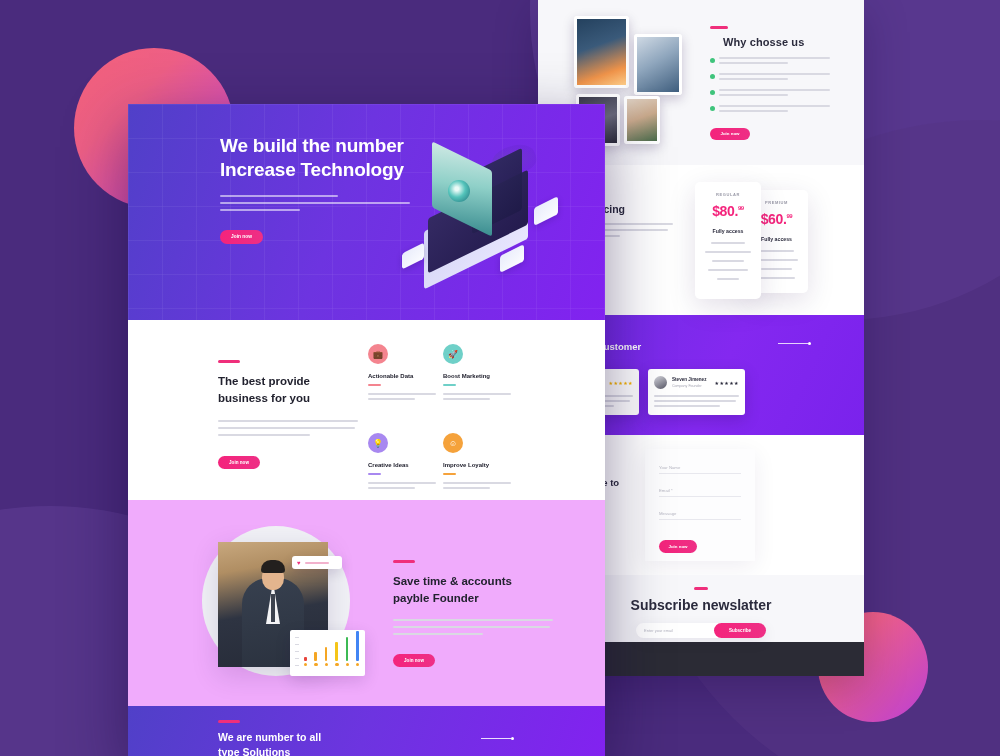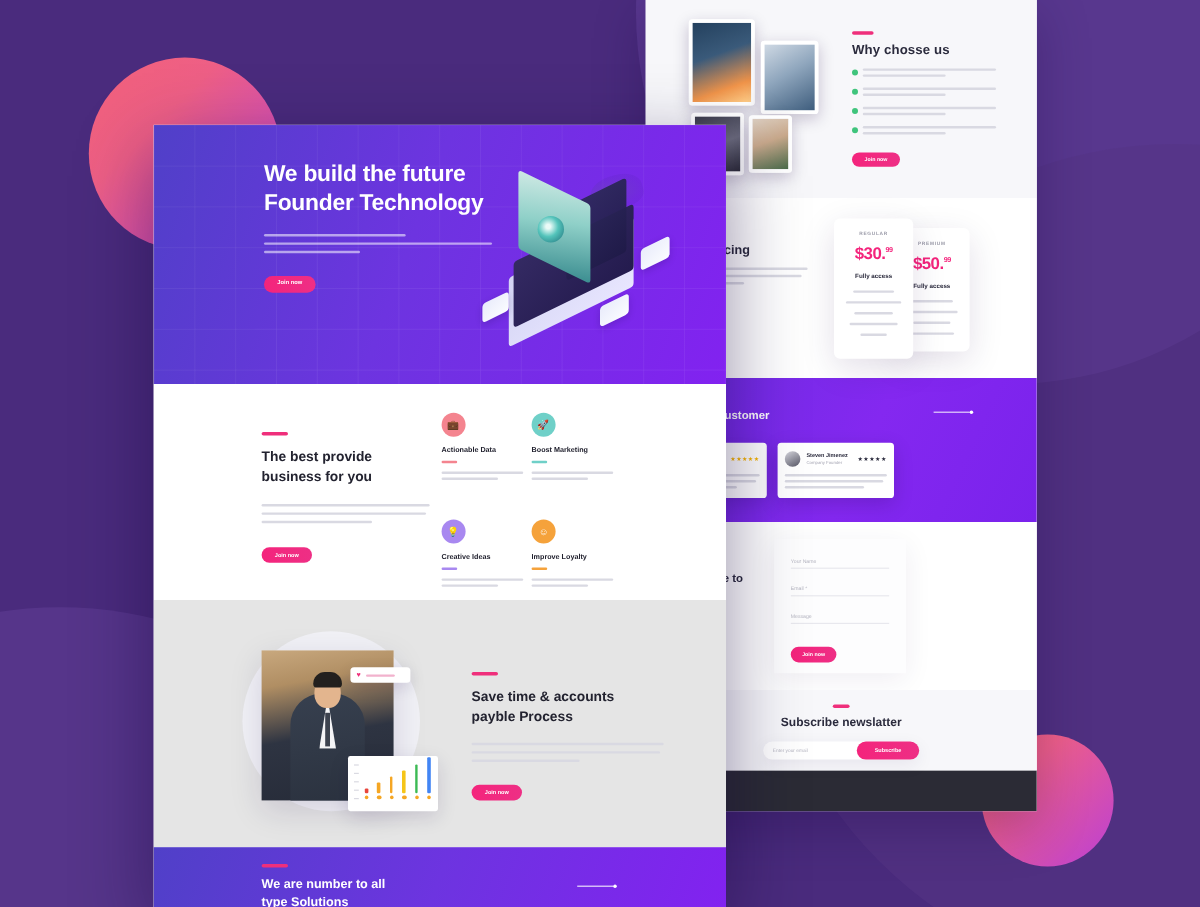--- a/index.html
+++ b/index.html
@@ -47,21 +47,21 @@
   .ph1 { left:0; top:8px; width:55px; height:72px;
          background:linear-gradient(160deg,#24415e 0%,#3a5a7a 40%,#f0944a 78%,#ffcf8a 100%); }
   .ph2 { left:60px; top:26px; width:48px; height:61px;
          background:linear-gradient(150deg,#cfd9e4 0%,#8fa6bd 45%,#3e5d7d 100%); }
   .ph3 { left:2px; top:86px; width:44px; height:52px;
          background:linear-gradient(160deg,#3b3b4a 0%,#6b6b7d 50%,#2c2c38 100%); }
   .ph4 { left:50px; top:88px; width:36px; height:48px;
          background:linear-gradient(160deg,#ded0c2 0%,#c9a98c 45%,#4a6b4a 100%); }
   .why-body { position:absolute; left:172px; top:26px; width:120px; }
   .acc-bar { width:18px; height:3px; background:#ef2f7b; border-radius:2px; margin-bottom:7px; }
-  .why-title { font-size:11px; font-weight:700; color:#2b2b3d; letter-spacing:.1px; }
+  .why-title { font-size:11px; font-weight:700; color:#2b2b3d; letter-spacing:.1px;margin-left:13px; }
   .why-list { margin-top:9px; }
   .why-li { display:flex; gap:4px; margin-bottom:7px; align-items:flex-start; }
   .tick { width:5px; height:5px; border-radius:50%; background:#3fc47c; flex:0 0 auto; margin-top:1px; }
   .ghost { background:#d9d9e2; border-radius:1px; height:2px; display:block; }
   .why-li .lines { flex:1; }
   .why-li .lines .ghost { margin-bottom:2.5px; }
   .btn-pink {
     display:inline-flex; align-items:center; justify-content:center;
     background:linear-gradient(90deg,#f4247c,#ee2f85);
     color:#fff; border-radius:20px; font-weight:700; border:none;
@@ -117,21 +117,21 @@
   .contact-sub { font-size:4.2px; color:#a0a0ae; margin-top:8px; }
   .contact-num { font-size:5.2px; font-weight:700; color:#2b2b3d; margin-top:5px; }
   .cform { position:absolute; left:107px; top:14px; width:110px; height:112px;
            background:#fdfdfe; box-shadow:0 6px 22px rgba(40,10,80,.07); padding:16px 14px; }
   .cfield { border-bottom:1px solid #e8e8ee; padding-bottom:3px; margin-bottom:14px;
             font-size:4.3px; color:#b6b6c2; }
   .cbtn { width:38px; height:13px; font-size:4.4px; margin-top:4px; }
   
   .sec-news { position:relative; height:67px; background:#f7f7fa; text-align:center; padding-top:12px; }
   .news-bar { width:14px; height:3px; background:#ef2f7b; border-radius:2px; margin:0 auto 7px; }
-  .news-h { font-size:10px; font-weight:700; color:#2b2b3d; }
+  .news-h { font-size:14px; font-weight:700; color:#2b2b3d; }
   .news-form { margin:10px auto 0; width:130px; height:15px; background:#fff; border-radius:9px;
                display:flex; align-items:center; box-shadow:0 4px 14px rgba(40,10,80,.08); padding-left:8px; }
   .news-inp { flex:1; font-size:4px; color:#b6b6c2; text-align:left; }
   .news-btn { width:52px; height:15px; font-size:4.6px; border-radius:9px; }
   .sec-footer { height:34px; background:#2b2b35; }
   
   .panel-left {
     position:absolute; left:128px; top:104px; width:477px; height:652px;
     background:#fff; overflow:hidden;
     box-shadow:0 22px 60px rgba(18,4,56,.45);
@@ -190,21 +190,21 @@
   .card-ic { width:20px; height:20px; border-radius:50%; display:flex;
              align-items:center; justify-content:center; font-size:8px; color:#fff; }
   .ic-a { background:#f4848f; } .ic-b { background:#6fd0c8; }
   .ic-c { background:#a888f0; } .ic-d { background:#f5a23b; }
   .card-t { font-size:6px; font-weight:700; color:#22222f; margin-top:9px; }
   .card-u { width:13px; height:2px; border-radius:2px; margin-top:5px; }
   .u-a{background:#f4848f;} .u-b{background:#6fd0c8;} .u-c{background:#a888f0;} .u-d{background:#f5a23b;}
   .card-l { margin-top:7px; }
   .card-l .ghost { margin-bottom:3px; }
   
-  .sec-save { position:relative; height:206px; background:#e5e5e5; }
+  .sec-save { position:relative; height:206px; background:#f0abfc; }
   .save-photo { position:absolute; left:90px; top:42px; width:110px; height:125px;
     background:linear-gradient(170deg,#c8a87e 0%,#b08e63 22%,#2e3442 55%,#262b38 100%);
     box-shadow:0 8px 26px rgba(30,10,70,.14); }
   .save-halo { position:absolute; left:74px; top:26px; width:148px; height:150px;
     background:#f1f1f6; border-radius:50%; }
   .save-man { position:absolute; left:24px; top:36px; width:62px; height:89px;
     background:linear-gradient(170deg,#37404f 0%,#2b323f 100%); border-radius:26px 26px 0 0; }
   .save-face { position:absolute; left:44px; top:22px; width:22px; height:26px;
     background:#e3b58e; border-radius:50% 50% 45% 45%; }
   .save-hair { position:absolute; left:43px; top:18px; width:24px; height:13px;
@@ -307,32 +307,32 @@
           <i class="ghost" style="width:92%"></i>
           <i class="ghost" style="width:55%"></i>
       </div>
       <div class="price-actions">
         <button class="btn-pink pbtn1">Join now</button>
         <span class="pbtn2">Details</span>
       </div>
     </div>
     <div class="pcard pcard-side">
       <div class="p-label">PREMIUM</div>
-      <div class="p-amount"><span>$50.</span><sup>99</sup></div>
+      <div class="p-amount"><span>$60.</span><sup>99</sup></div>
       <div class="p-access">Fully access</div>
       <div class="p-feats">
         <i class="ghost" style="width:70%"></i>
           <i class="ghost" style="width:88%"></i>
           <i class="ghost" style="width:62%"></i>
           <i class="ghost" style="width:74%"></i>
       </div>
     </div>
     <div class="pcard pcard-main">
       <div class="p-label">REGULAR</div>
-      <div class="p-amount"><span>$30.</span><sup>99</sup></div>
+      <div class="p-amount"><span>$80.</span><sup>99</sup></div>
       <div class="p-access">Fully access</div>
       <div class="p-feats">
         <i class="ghost" style="width:66%"></i>
           <i class="ghost" style="width:88%"></i>
           <i class="ghost" style="width:60%"></i>
           <i class="ghost" style="width:76%"></i>
           <i class="ghost" style="width:44%"></i>
       </div>
     </div>
   </section>
@@ -410,22 +410,22 @@
 </div>
 
 <div class="panel-left">
 
   <section class="hero">
     <div class="hero-grid"></div>
 
 
     <div class="hero-body">
       <h1 class="hero-h">
-        <span>We build the future</span><br>
-        <span>Founder Technology</span>
+        <span>We build the number</span><br>
+        <span>Increase Technology</span>
       </h1>
       <div class="hero-p">
         <i class="ghost" style="width:62%"></i>
           <i class="ghost" style="width:100%"></i>
           <i class="ghost" style="width:42%"></i>
       </div>
       <button class="btn-pink hero-btn">Join now</button>
     </div>
 
     <div class="illus">
@@ -543,21 +543,21 @@
             <div class="bar" style="height:30px;background:#4285f4"></div>
             <div class="bar-dot" style="background:#f5a623"></div>
           </div>
       </div>
     </div>
 
     <div class="save-right">
       <div class="save-bar"></div>
       <h2 class="save-h">
         <span>Save time &amp; accounts</span><br>
-        <span>payble Process</span>
+        <span>payble Founder</span>
       </h2>
       <div class="save-p">
         <i class="ghost" style="width:100%"></i>
           <i class="ghost" style="width:98%"></i>
           <i class="ghost" style="width:56%"></i>
       </div>
       <button class="btn-pink save-btn">Join now</button>
     </div>
   </section>
 

